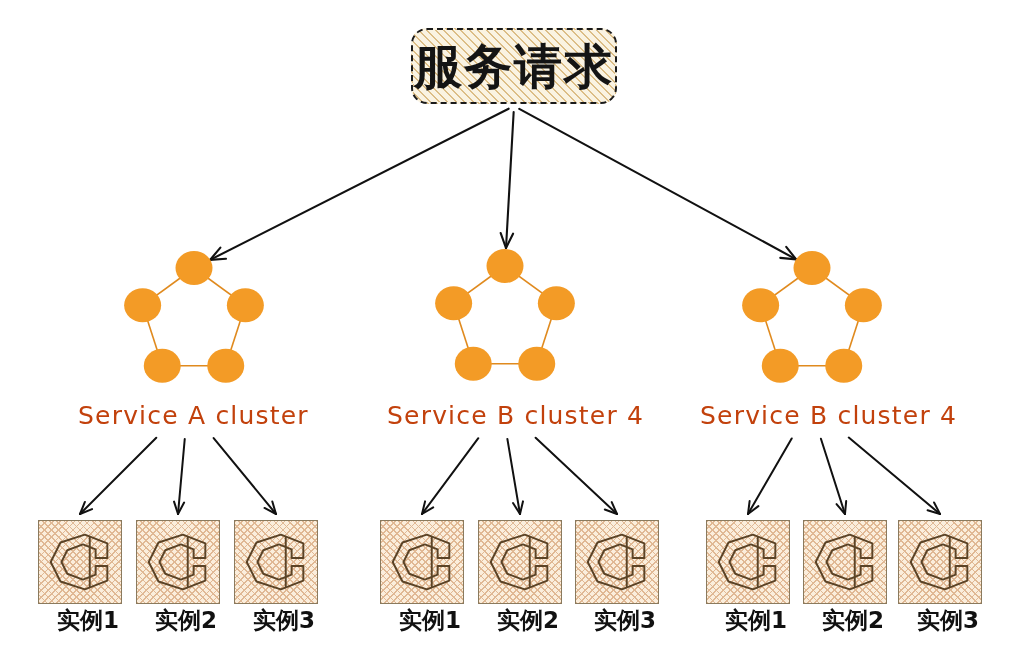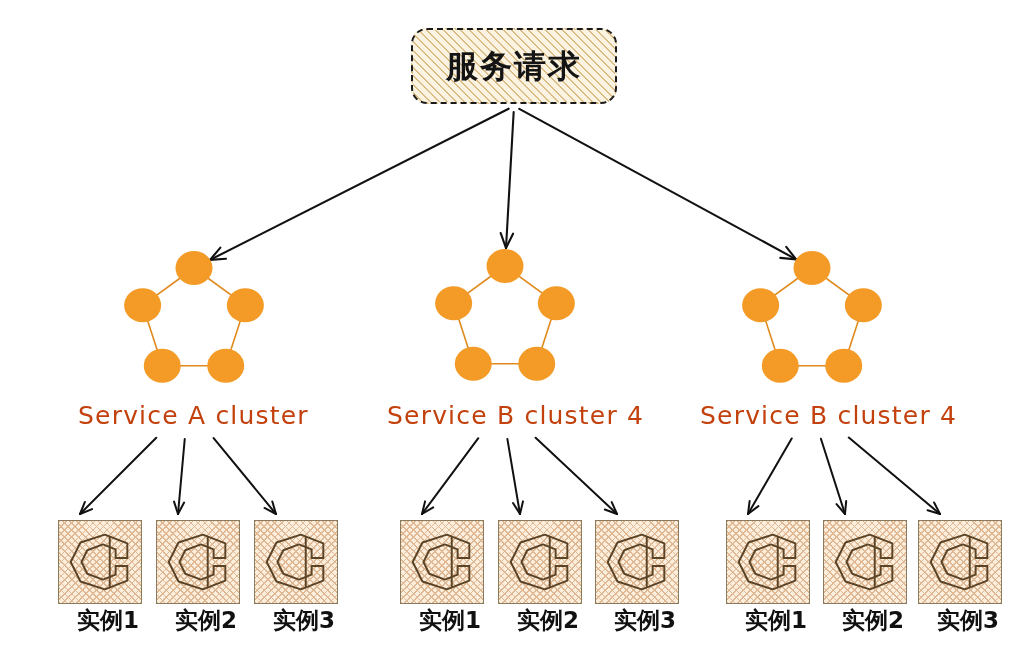--- a/index.html
+++ b/index.html
@@ -43,21 +43,21 @@
         #dcbd86 1.4px,
         rgba(250,243,226,0) 1.4px,
         rgba(250,243,226,0) 6px);
     box-sizing: border-box;
     display: flex;
     align-items: center;
     justify-content: center;
   }
   .request-box-label {
     font-family: "DejaVu Sans", sans-serif;
-    font-size: 32px;
+    font-size: 48px;
     font-weight: 700;
     color: #141414;
     letter-spacing: 2px;
     line-height: 1;
     white-space: nowrap;
   }
   
   .cluster-label {
     position: absolute;
     font-family: "DejaVu Sans", sans-serif;
@@ -65,21 +65,20 @@
     font-weight: 400;
     color: #c2410c;
     white-space: nowrap;
     letter-spacing: 1.2px;
     line-height: 1;
   }
   
   .instance {
     position: absolute;
     width: 100px;
-    margin-left: 20px;
   }
   .instance-box {
     position: relative;
     width: 84px;
     height: 84px;
     box-sizing: border-box;
     border: 1.5px solid #8a7a5e;
     background-color: #fbeedc;
     background-image:
       repeating-linear-gradient(45deg,  #e0b894 0px, #e0b894 1.2px, rgba(0,0,0,0) 1.2px, rgba(0,0,0,0) 5px),

